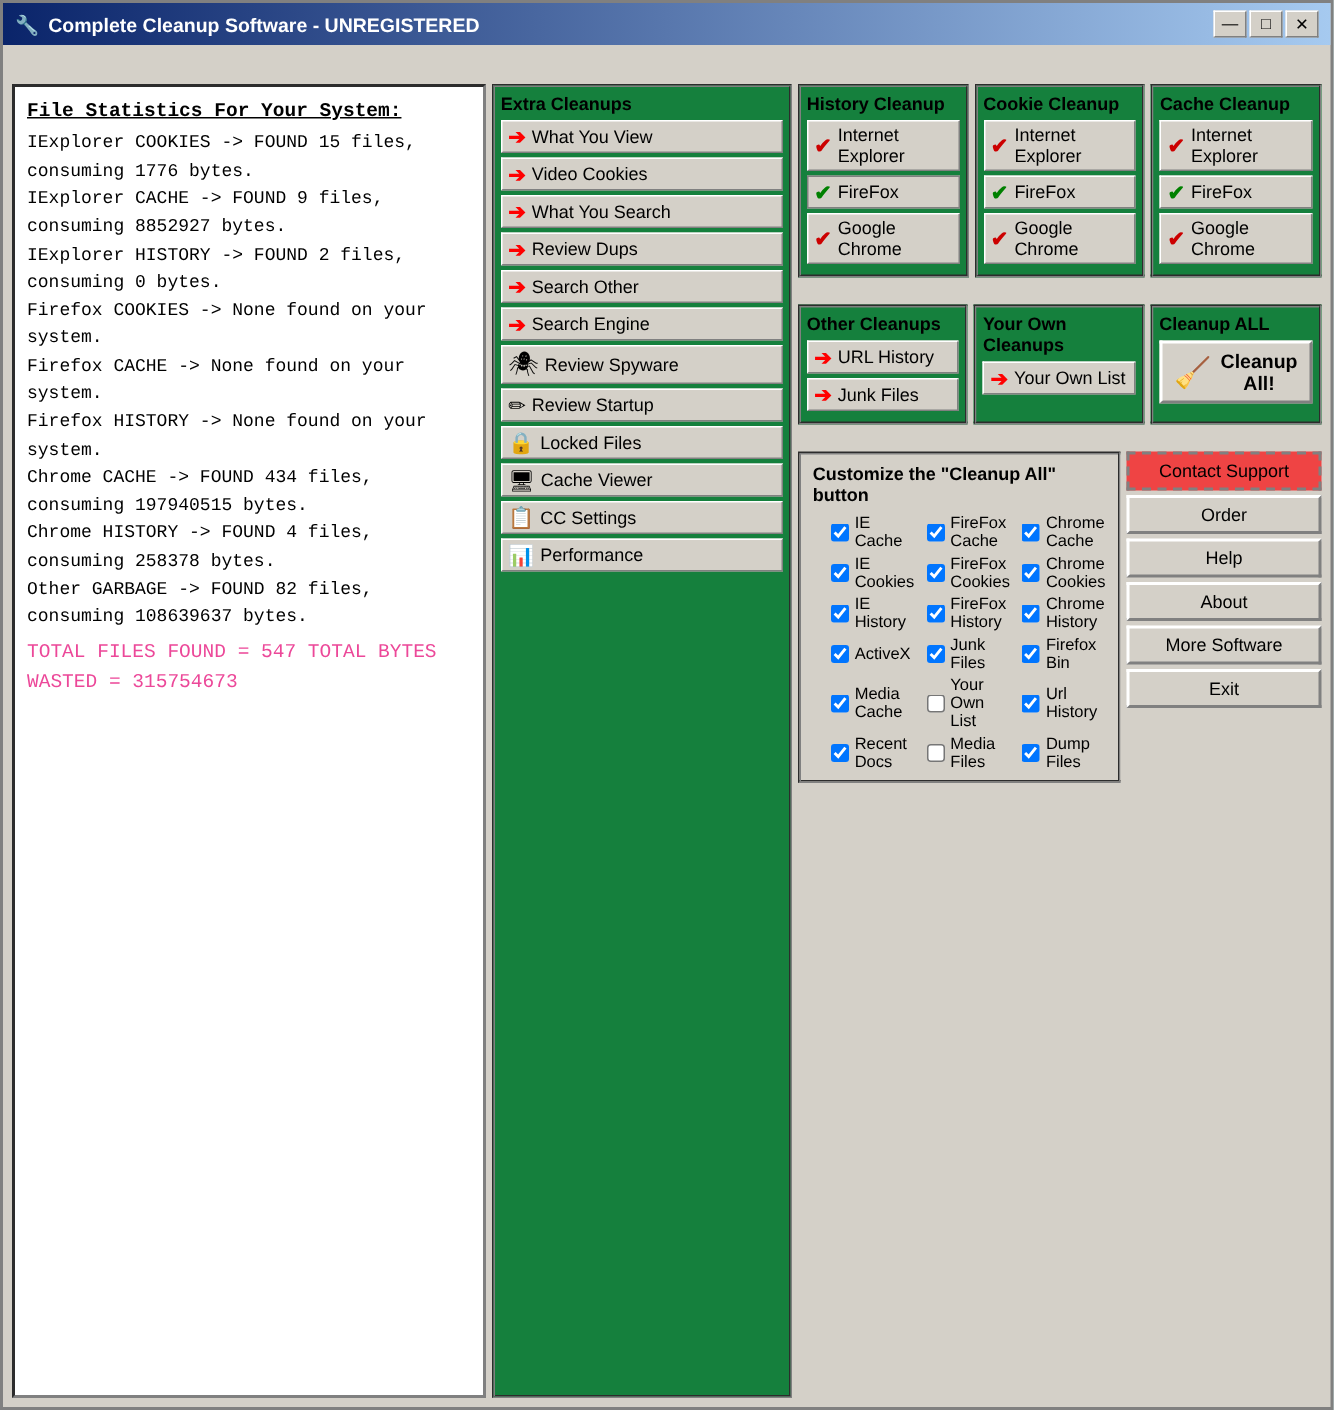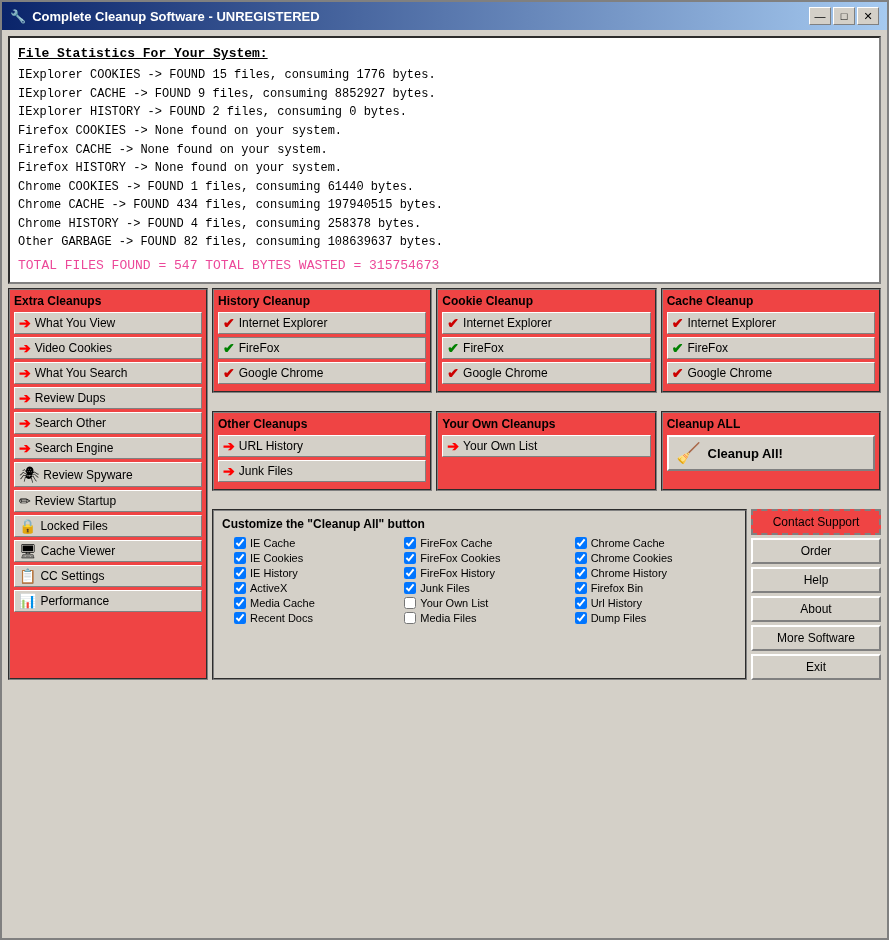--- a/index.html
+++ b/index.html
@@ -50,22 +50,23 @@
       font-family: 'Tahoma', sans-serif;
       cursor: pointer;
       display: flex;
       align-items: center;
       justify-content: center;
     }
     .content-area {
       flex: 1;
       padding: 6px;
       display: flex;
-      flex-direction: column;
-      gap: 4px;
+      flex-direction: row;
+      gap: 4px;
+      margin-top: 20px;
     }
     .stats-box {
       background: white;
       border: 2px inset #808080;
       padding: 6px 8px;
       font-family: 'Courier New', monospace;
       font-size: 12px;
       line-height: 1.55;
     }
     .stats-title {
@@ -78,21 +79,21 @@
       color: #ec4899;
       font-weight: normal;
       font-size: 13px;
       margin-top: 4px;
     }
     .panels-row {
       display: flex;
       gap: 4px;
     }
     .panel {
-      background: #ef4444;
+      background: #15803d;
       border: 2px groove #808080;
       padding: 4px;
     }
     .panel-title {
       font-family: 'Tahoma', sans-serif;
       font-size: 12px;
       font-weight: bold;
       margin-bottom: 4px;
     }
     .extra-cleanups {
@@ -248,21 +249,20 @@
 
     <div class="stats-box">
       <div class="stats-title">File Statistics For Your System:</div>
       <div id="stats-lines">
           <div>IExplorer COOKIES -&gt; FOUND 15 files, consuming 1776 bytes.</div>
           <div>IExplorer CACHE   -&gt; FOUND 9 files, consuming 8852927 bytes.</div>
           <div>IExplorer HISTORY -&gt; FOUND 2 files, consuming 0 bytes.</div>
           <div>Firefox COOKIES   -&gt; None found on your system.</div>
           <div>Firefox CACHE     -&gt; None found on your system.</div>
           <div>Firefox HISTORY   -&gt; None found on your system.</div>
-          <div>Chrome COOKIES    -&gt; FOUND 1 files, consuming 61440 bytes.</div>
           <div>Chrome CACHE      -&gt; FOUND 434 files, consuming 197940515 bytes.</div>
           <div>Chrome HISTORY    -&gt; FOUND 4 files, consuming 258378 bytes.</div>
           <div>Other GARBAGE     -&gt; FOUND 82 files, consuming 108639637 bytes.</div>
         </div>
       <div class="stats-total">TOTAL FILES FOUND = 547     TOTAL BYTES WASTED = 315754673</div>
     </div>
 
     <div class="panels-row">
 
       <div class="panel extra-cleanups">

